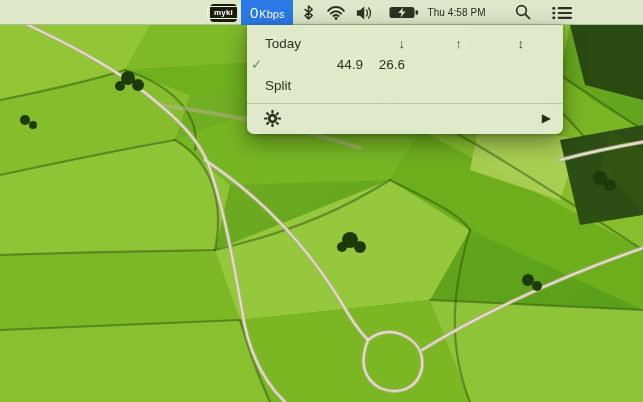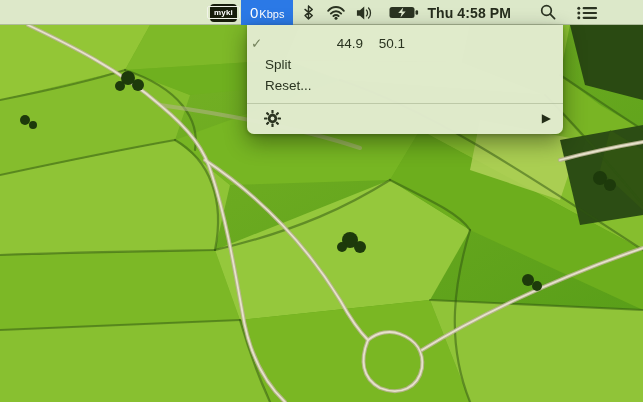--- a/index.html
+++ b/index.html
@@ -32,21 +32,21 @@
     background:#2b79e6; color:#fff;
     display:flex; align-items:baseline; justify-content:center;
   }
   .bw-val { font-size:15px; line-height:25px; font-weight:500; }
   .bw-unit { font-size:11px; font-weight:400; margin-left:1px; }
 
   .mb-bt { margin-right:12px; }
   .mb-wifi { margin-right:9px; }
   .mb-vol { margin-right:14px; }
   .mb-batt { margin-right:8px; }
-  .clock { font-size:14px; color:#262d1d; letter-spacing:0.1px; margin-right:29px; white-space:nowrap;font-weight:bold; }
+  .clock { font-size:10px; color:#262d1d; letter-spacing:0.1px; margin-right:29px; white-space:nowrap; }
   .mb-search { margin-right:20px; }
 
   
   .dropdown {
     position:absolute; left:247px; top:25px; width:316px; z-index:3;
     background:rgba(226,235,208,0.97);
     border-radius:0 0 7px 7px;
     box-shadow:0 8px 22px rgba(15,25,5,0.45), 0 1px 4px rgba(0,0,0,0.25);
     padding:8px 0 3px 0;
   }
@@ -217,34 +217,37 @@
               <rect x="5.6" y="10.7" width="14.5" height="2.2" rx="1.1"></rect>
           </g>
         </svg>
       </div>
 
     </div>
   </div>
 
   <div class="dropdown">
 
+    <div class="dd-row">
+      <span>Today</span>
+      <span class="arrow">↓</span>
+      <span class="arrow">↑</span>
+      <span class="arrow total">↕</span>
+    </div>
 
     <div class="dd-row">
       <span class="check">✓</span>
       <span class="num">44.9</span>
-      <span class="num">50.1</span>
+      <span class="num">26.6</span>
     </div>
 
     <div class="dd-row">
       <span>Split</span>
     </div>
 
-    <div class="dd-row">
-      <span>Reset...</span>
-    </div>
 
     <div class="dd-divider"></div>
 
     <div class="dd-footer">
       <span class="gear">
         <svg width="17" height="17" viewBox="0 0 17 17">
           <g fill="#2b3420">
             <circle cx="8.5" cy="8.5" r="4.7"></circle>
             <rect x="7.4" y="0" width="2.2" height="3.4" rx="0.6"></rect>
             <rect x="7.4" y="0" width="2.2" height="3.4" rx="0.6" transform="rotate(45 8.5 8.5)"></rect>

